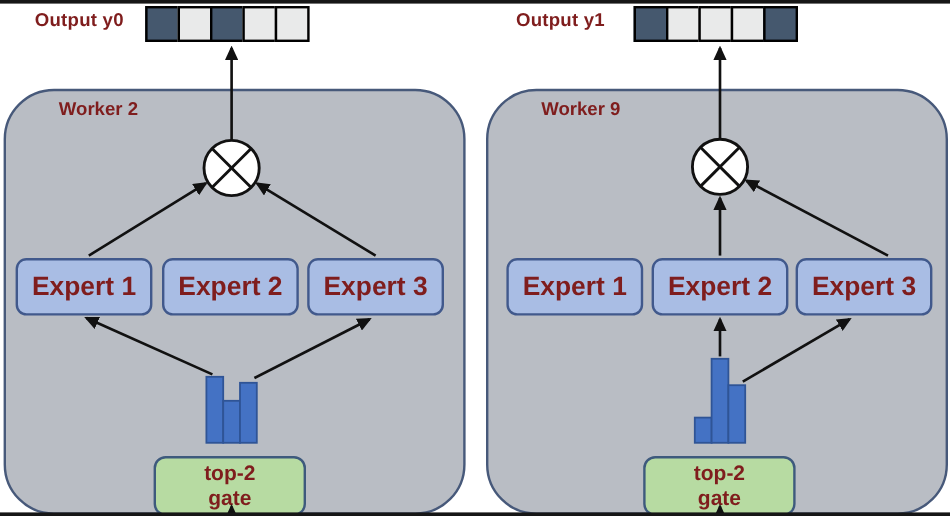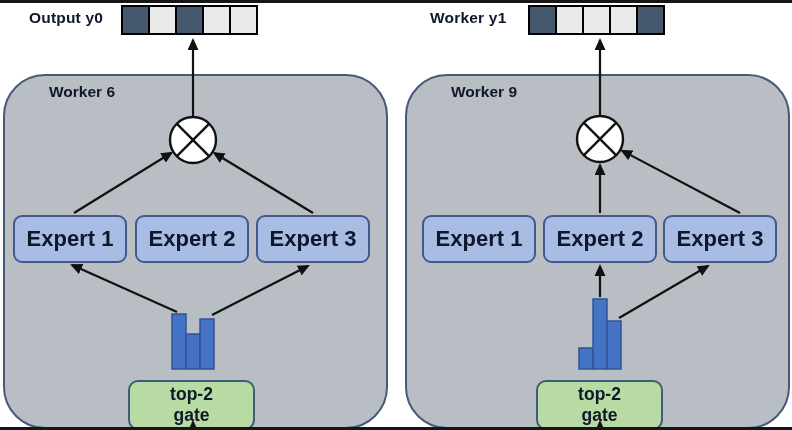--- a/index.html
+++ b/index.html
@@ -1,20 +1,20 @@
 <!DOCTYPE html>
 <html style="--background: #ffffff; --letterbox: #161616; --worker-fill: #b9bdc4; --worker-border: #47597a; --expert-fill: #a9bde4; --expert-border: #41598c; --gate-fill: #b7dba2; --gate-border: #3e5a7d; --bar-fill: #4472c4; --bar-border: #2f5496; --cell-dark: #45586e; --cell-light: #e9eaea; --arrow: #111111;"><head>
 <meta charset="utf-8">
 <style>
   html,body{margin:0;padding:0;background:#fff;}
   .stage{
     position:relative;width:792px;height:430px;overflow:hidden;
     background:var(--background,#fff);
     font-family:"Liberation Sans", sans-serif;
-    color:#0f172a;
+    color:#7f1d1d;
   }
   .strip{position:absolute;left:0;width:792px;background:var(--letterbox,#161616);}
   .strip.top{top:0;height:2.5px;}
   .strip.bottom{top:426.5px;height:3.5px;}
 
   .output-label{
     position:absolute;top:9px;font-size:15.5px;font-weight:700;letter-spacing:.2px;
     white-space:nowrap;
   }
   .output-label.o0{left:29px;}
@@ -76,31 +76,31 @@
 
   <span class="output-label o0">Output y0</span>
   <div class="cells o0">
       <div class="cell dark"></div>
       <div class="cell light"></div>
       <div class="cell dark"></div>
       <div class="cell light"></div>
       <div class="cell light"></div>
     </div>
 
-  <span class="output-label o1">Worker y1</span>
+  <span class="output-label o1">Output y1</span>
   <div class="cells o1">
       <div class="cell dark"></div>
       <div class="cell light"></div>
       <div class="cell light"></div>
       <div class="cell light"></div>
       <div class="cell dark"></div>
     </div>
 
   <div class="worker w0">
-    <span class="worker-label">Worker 6</span>
+    <span class="worker-label">Worker 2</span>
   </div>
 
   <div class="worker w1">
     <span class="worker-label">Worker 9</span>
   </div>
 
   <div class="expert w0 e0">
       <span>Expert 1</span>
     </div>
   <div class="expert w0 e1">

